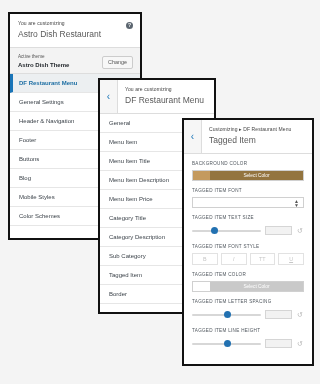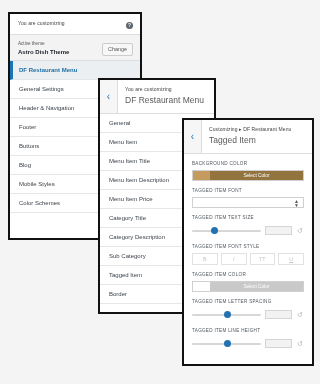--- a/index.html
+++ b/index.html
@@ -265,20 +265,21 @@
   .style-btn.italic { font-style: italic; }
   .style-btn.under { text-decoration: underline; }
 </style>
 </head>
 <body>
 
 <div class="panel" id="panel-theme">
 
   <div class="cust-head">
     <div class="cust-eyebrow">You are customizing</div>
+    <div class="cust-title">Astro Dish Restaurant</div>
     <div class="help-icon">?</div>
   </div>
 
   <div class="active-theme">
     <div class="at-label">Active theme</div>
     <div class="at-name">Astro Dish Theme</div>
     <div class="btn-change">Change</div>
   </div>
 
   <ul class="nav-list">

